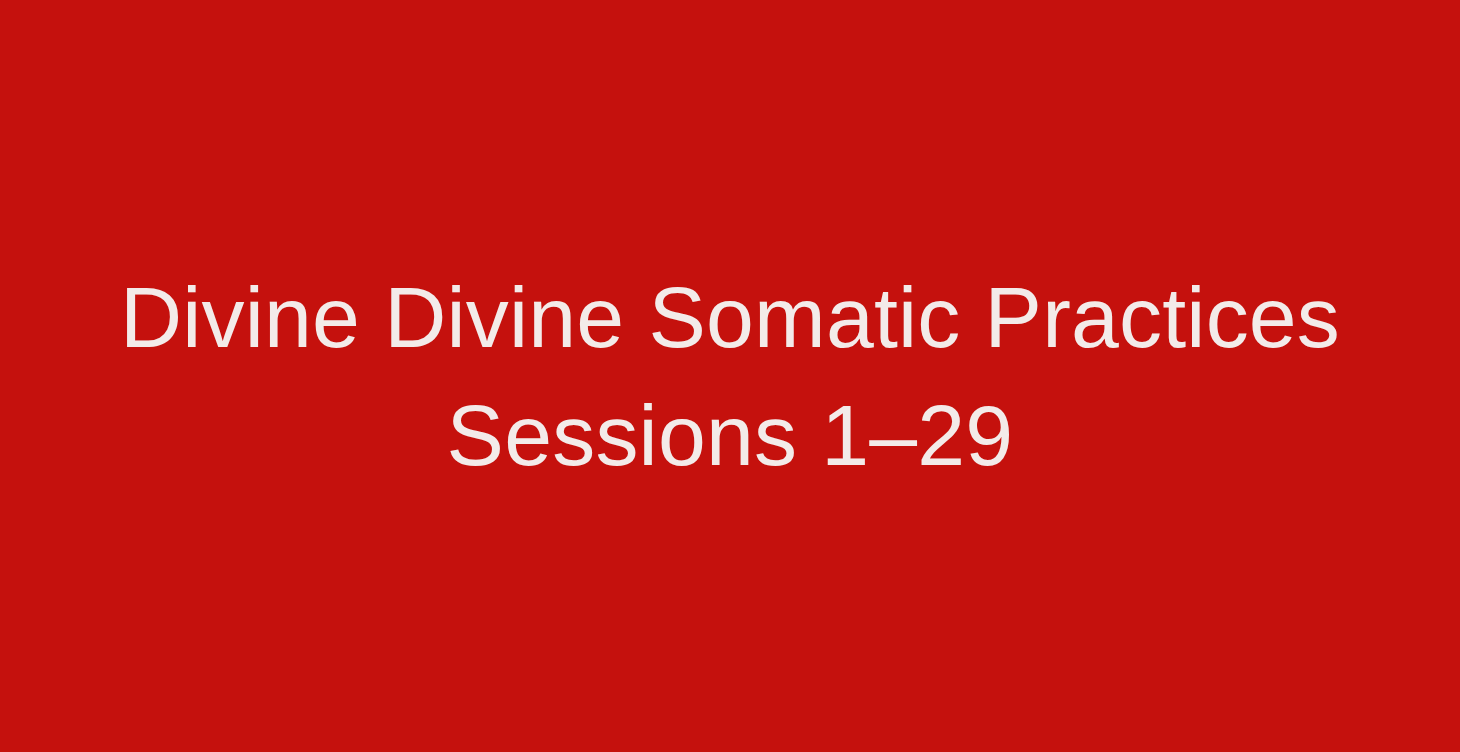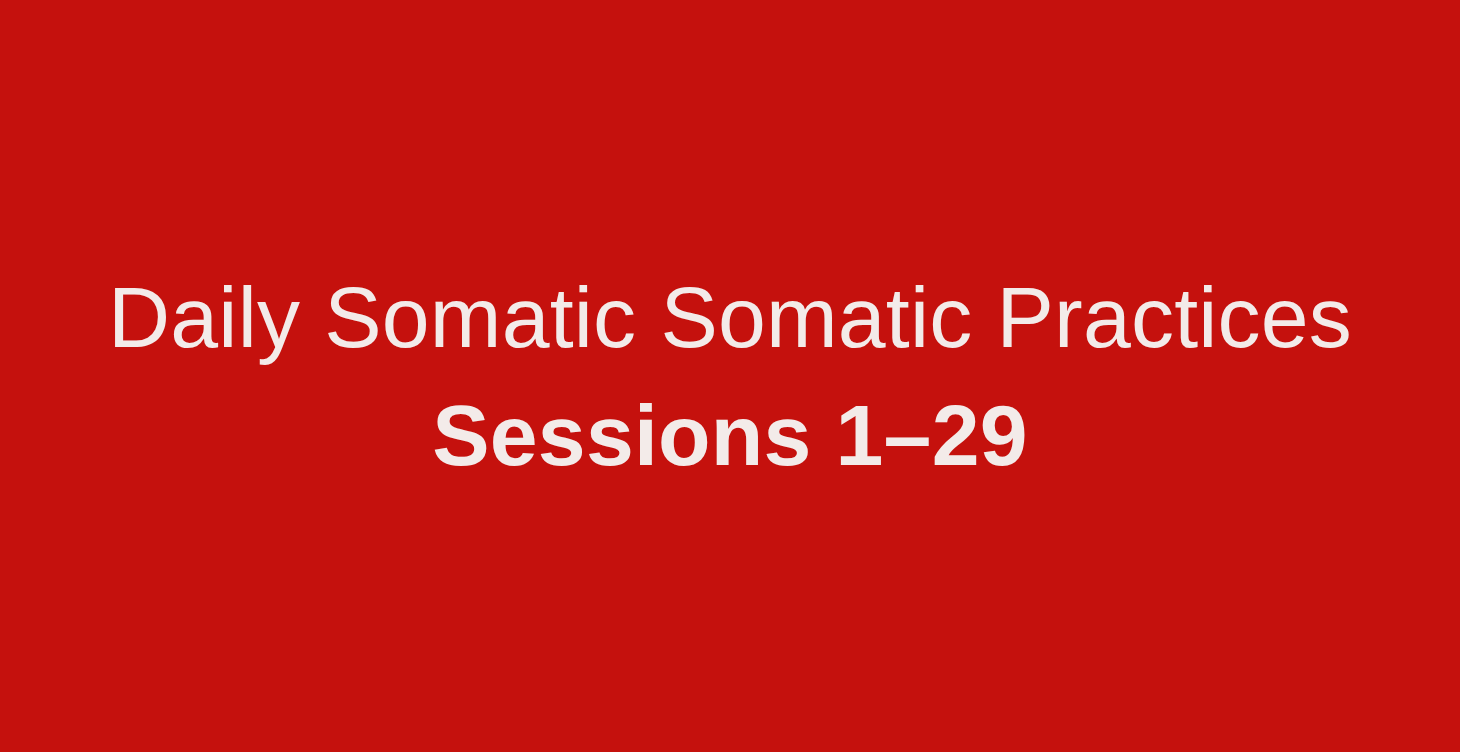--- a/index.html
+++ b/index.html
@@ -49,29 +49,28 @@
     white-space: nowrap;
     -webkit-font-smoothing: antialiased;
   }
 
   .title-line-1 {
     font-size: 86px;
   }
 
   .title-line-2 {
     font-size: 86px;
-    font-weight: bold;
   }
 </style>
 </head>
 <body style="background-color: rgb(197, 17, 13);">
 
 <div class="slide" style="background-color: rgb(197, 17, 13);">
 
   <div class="title-block">
 
-    <span class="title-line title-line-1" style="color: rgb(243, 235, 233);">Daily Somatic Somatic Practices</span>
+    <span class="title-line title-line-1" style="color: rgb(243, 235, 233);">Divine Divine Somatic Practices</span>
 
     <span class="title-line title-line-2" style="color: rgb(243, 235, 233);">Sessions 1–29</span>
 
   </div>
 
 </div>
 
 </body></html>

